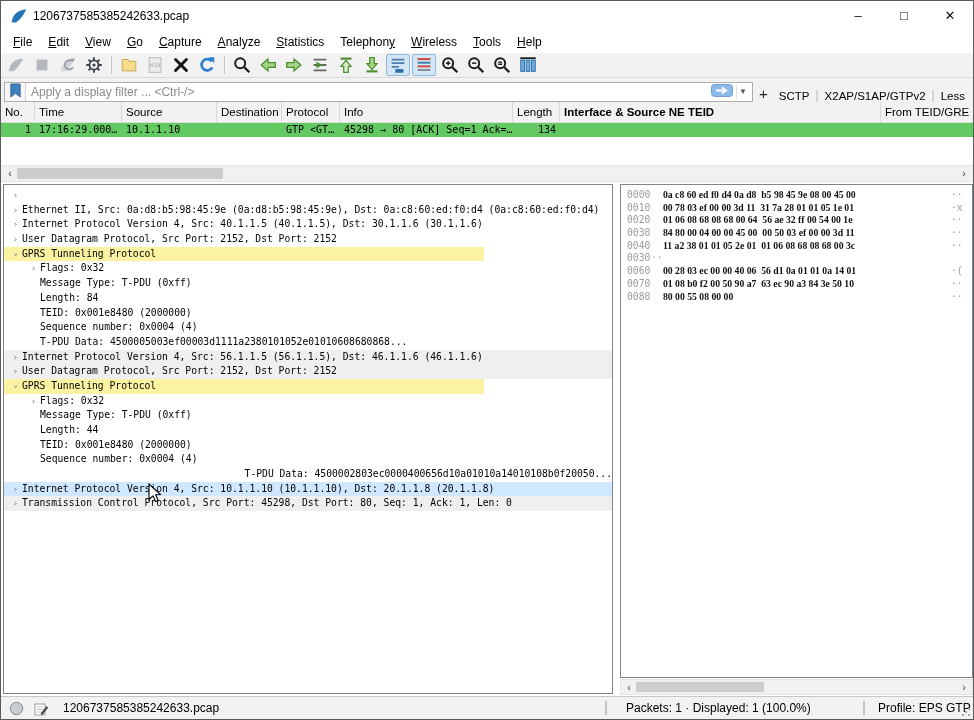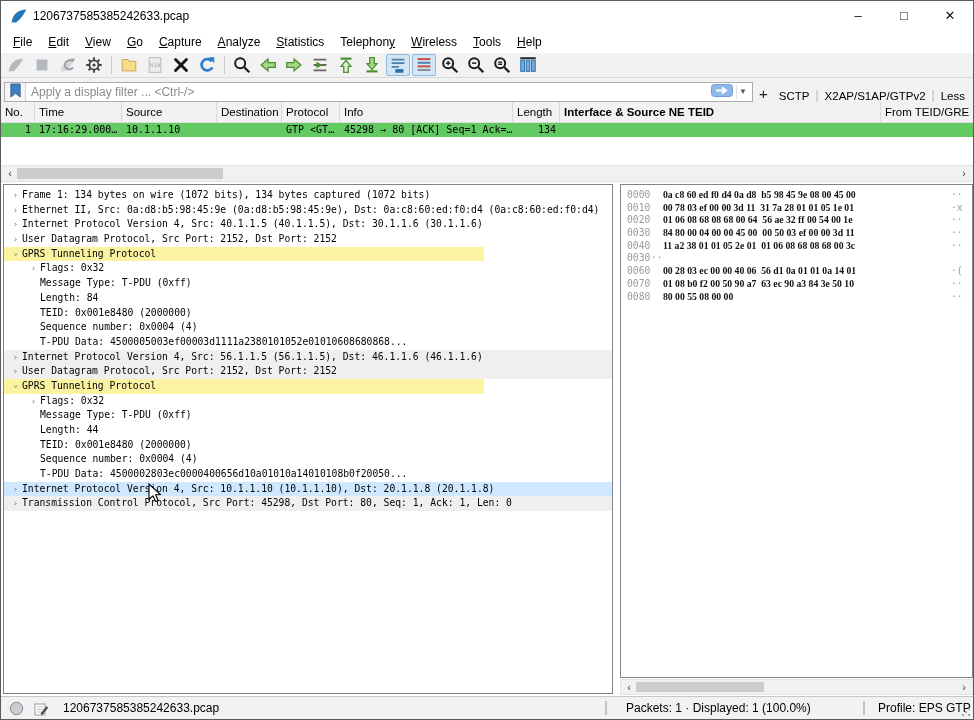--- a/index.html
+++ b/index.html
@@ -347,40 +347,40 @@
       <div class="cell" style="width: 94px;"></div>
     </div>
 
   <div class="hscroll hs-top">
     <span class="hs-arrow" style="left:2px">‹</span>
     <span class="hs-thumb" style="left:16px;width:206px"></span>
     <span class="hs-arrow" style="right:2px">›</span>
   </div>
 
   <div class="details-pane">
-      <div class="detail-row" style="padding-left: 5px;"><span class="exp">›</span><span>Frame 1: 134 bytes on wire (1072 bits), 134 bytes captured (1072 bits)</span></div>
+      <div class="detail-row" style="padding-left: 5px;"><span class="exp">›</span></div>
       <div class="detail-row" style="padding-left: 5px;"><span class="exp">›</span><span>Ethernet II, Src: 0a:d8:b5:98:45:9e (0a:d8:b5:98:45:9e), Dst: 0a:c8:60:ed:f0:d4 (0a:c8:60:ed:f0:d4)</span></div>
       <div class="detail-row" style="padding-left: 5px;"><span class="exp">›</span><span>Internet Protocol Version 4, Src: 40.1.1.5 (40.1.1.5), Dst: 30.1.1.6 (30.1.1.6)</span></div>
       <div class="detail-row" style="padding-left: 5px;"><span class="exp">›</span><span>User Datagram Protocol, Src Port: 2152, Dst Port: 2152</span></div>
       <div class="detail-row hl-yellow" style="padding-left: 5px;"><span class="exp open">›</span><span>GPRS Tunneling Protocol</span></div>
       <div class="detail-row" style="padding-left: 23px;"><span class="exp">›</span><span>Flags: 0x32</span></div>
       <div class="detail-row" style="padding-left: 23px;"><span class="exp"></span><span>Message Type: T-PDU (0xff)</span></div>
       <div class="detail-row" style="padding-left: 23px;"><span class="exp"></span><span>Length: 84</span></div>
       <div class="detail-row" style="padding-left: 23px;"><span class="exp"></span><span>TEID: 0x001e8480 (2000000)</span></div>
       <div class="detail-row" style="padding-left: 23px;"><span class="exp"></span><span>Sequence number: 0x0004 (4)</span></div>
       <div class="detail-row" style="padding-left: 23px;"><span class="exp"></span><span>T-PDU Data: 4500005003ef00003d1111a2380101052e01010608680868...</span></div>
       <div class="detail-row hl-stripe" style="padding-left: 5px;"><span class="exp">›</span><span>Internet Protocol Version 4, Src: 56.1.1.5 (56.1.1.5), Dst: 46.1.1.6 (46.1.1.6)</span></div>
       <div class="detail-row hl-stripe" style="padding-left: 5px;"><span class="exp">›</span><span>User Datagram Protocol, Src Port: 2152, Dst Port: 2152</span></div>
       <div class="detail-row hl-yellow" style="padding-left: 5px;"><span class="exp open">›</span><span>GPRS Tunneling Protocol</span></div>
       <div class="detail-row" style="padding-left: 23px;"><span class="exp">›</span><span>Flags: 0x32</span></div>
       <div class="detail-row" style="padding-left: 23px;"><span class="exp"></span><span>Message Type: T-PDU (0xff)</span></div>
       <div class="detail-row" style="padding-left: 23px;"><span class="exp"></span><span>Length: 44</span></div>
       <div class="detail-row" style="padding-left: 23px;"><span class="exp"></span><span>TEID: 0x001e8480 (2000000)</span></div>
       <div class="detail-row" style="padding-left: 23px;"><span class="exp"></span><span>Sequence number: 0x0004 (4)</span></div>
-      <div class="detail-row" style="padding-left: 23px;"><span class="exp"></span><span>T-PDU Data: 4500002803ec0000400656d10a01010a14010108b0f20050...</span></div>
+      <div class="detail-row" style="padding-left: 23px; justify-content: flex-end;"><span class="exp"></span><span>T-PDU Data: 4500002803ec0000400656d10a01010a14010108b0f20050...</span></div>
       <div class="detail-row hl-selected" style="padding-left: 5px;"><span class="exp">›</span><span>Internet Protocol Version 4, Src: 10.1.1.10 (10.1.1.10), Dst: 20.1.1.8 (20.1.1.8)</span></div>
       <div class="detail-row hl-stripe" style="padding-left: 5px;"><span class="exp">›</span><span>Transmission Control Protocol, Src Port: 45298, Dst Port: 80, Seq: 1, Ack: 1, Len: 0</span></div>
     </div>
 
   <div class="hex-pane">
       <div class="hex-row"><span class="hex-off">0000</span><span class="hex-bytes">0a c8 60 ed f0 d4 0a d8  b5 98 45 9e 08 00 45 00</span><span class="hex-ascii">··</span></div>
       <div class="hex-row"><span class="hex-off">0010</span><span class="hex-bytes">00 78 03 ef 00 00 3d 11  31 7a 28 01 01 05 1e 01</span><span class="hex-ascii">·x</span></div>
       <div class="hex-row"><span class="hex-off">0020</span><span class="hex-bytes">01 06 08 68 08 68 00 64  56 ae 32 ff 00 54 00 1e</span><span class="hex-ascii">··</span></div>
       <div class="hex-row"><span class="hex-off">0030</span><span class="hex-bytes">84 80 00 04 00 00 45 00  00 50 03 ef 00 00 3d 11</span><span class="hex-ascii">··</span></div>
       <div class="hex-row"><span class="hex-off">0040</span><span class="hex-bytes">11 a2 38 01 01 05 2e 01  01 06 08 68 08 68 00 3c</span><span class="hex-ascii">··</span></div>

